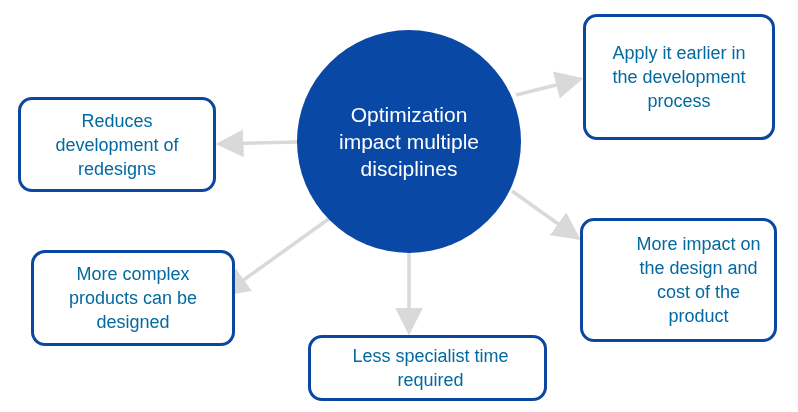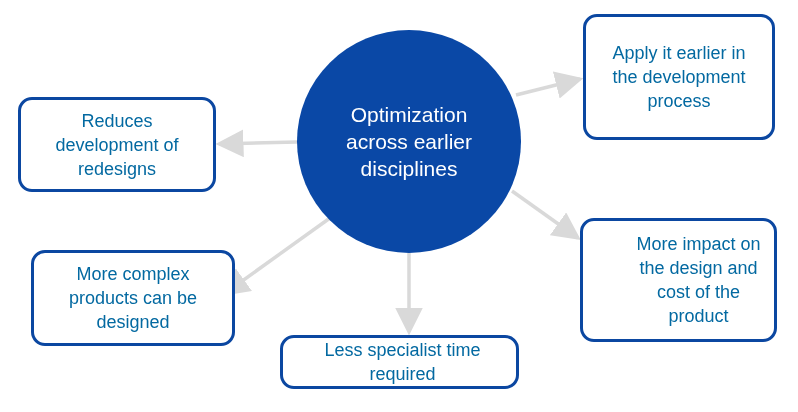--- a/index.html
+++ b/index.html
@@ -29,32 +29,32 @@
     </marker>
   </defs>
   <line x1="297" y1="142" x2="219" y2="144" stroke="#d9d9d9" stroke-width="3.5" marker-end="url(#ah)"></line>
   <line x1="330" y1="218" x2="224" y2="294" stroke="#d9d9d9" stroke-width="3.5" marker-end="url(#ah)"></line>
   <line x1="409" y1="253" x2="409" y2="332" stroke="#d9d9d9" stroke-width="3.5" marker-end="url(#ah)"></line>
   <line x1="512" y1="191" x2="578" y2="238" stroke="#d9d9d9" stroke-width="3.5" marker-end="url(#ah)"></line>
   <line x1="516" y1="95" x2="580" y2="79" stroke="#d9d9d9" stroke-width="3.5" marker-end="url(#ah)"></line>
 </svg>
 
 <div class="hub">
-  <div class="hub-label">Optimization across earlier disciplines</div>
+  <div class="hub-label">Optimization impact multiple disciplines</div>
 </div>
 
 <div class="box" style="left:18px; top:97px; width:198px; height:95px;">
   <div class="box-label" style="width:150px;">Reduces development of redesigns</div>
 </div>
 
 <div class="box" style="left:31px; top:250px; width:204px; height:96px;">
   <div class="box-label" style="width:170px;">More complex products can be designed</div>
 </div>
 
-<div class="box" style="left:280px; top:335px; width:239px; height:54px;padding-left:6px;">
+<div class="box" style="left:308px; top:335px; width:239px; height:66px;padding-left:6px;">
   <div class="box-label" style="width:200px;">Less specialist time required</div>
 </div>
 
 <div class="box" style="left:580px; top:218px; width:197px; height:124px;padding-left:40px;">
   <div class="box-label" style="width:160px;">More impact on the design and cost of the product</div>
 </div>
 
 <div class="box" style="left:583px; top:14px; width:192px; height:126px;">
   <div class="box-label" style="width:145px;">Apply it earlier in the development process</div>
 </div>

